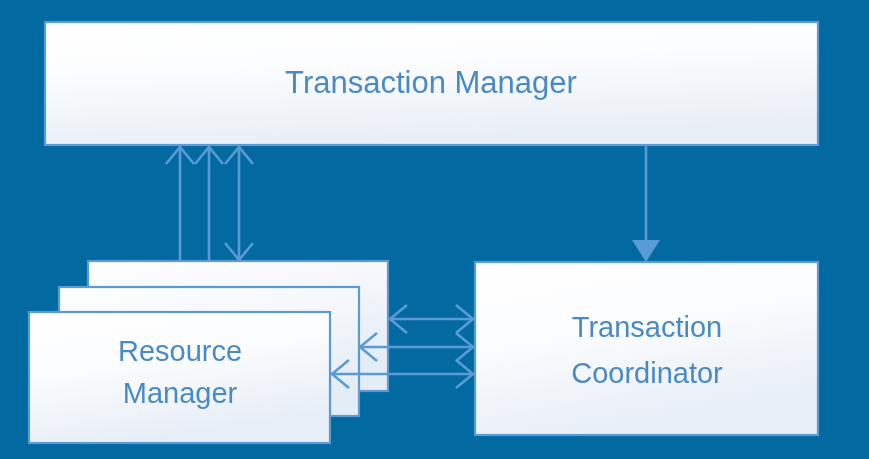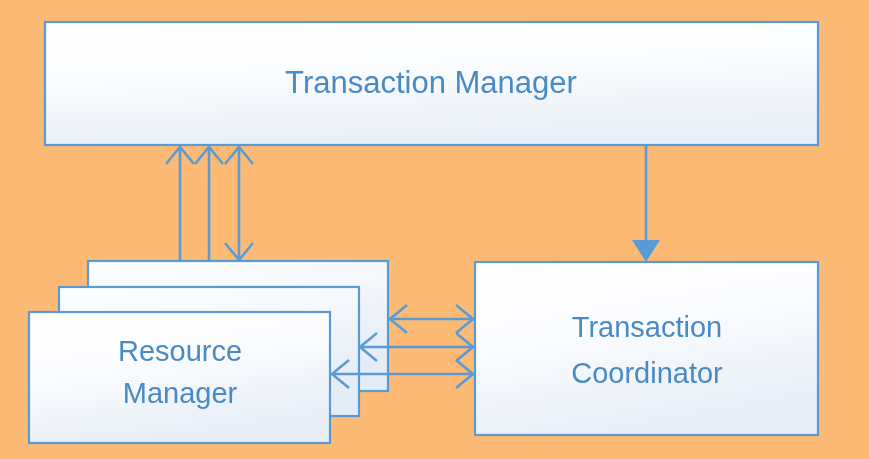--- a/index.html
+++ b/index.html
@@ -10,21 +10,21 @@
   body {
     font-family: "Liberation Sans", sans-serif;
     width: 869px;
     height: 459px;
     overflow: hidden;
   }
   #diagram-root {
     position: relative;
     width: 869px;
     height: 459px;
-    background: #fdba74;
+    background: #0369a1;
   }
   svg#diagram-canvas {
     position: absolute;
     left: 0;
     top: 0;
     width: 869px;
     height: 459px;
     display: block;
   }
   .node-box {

